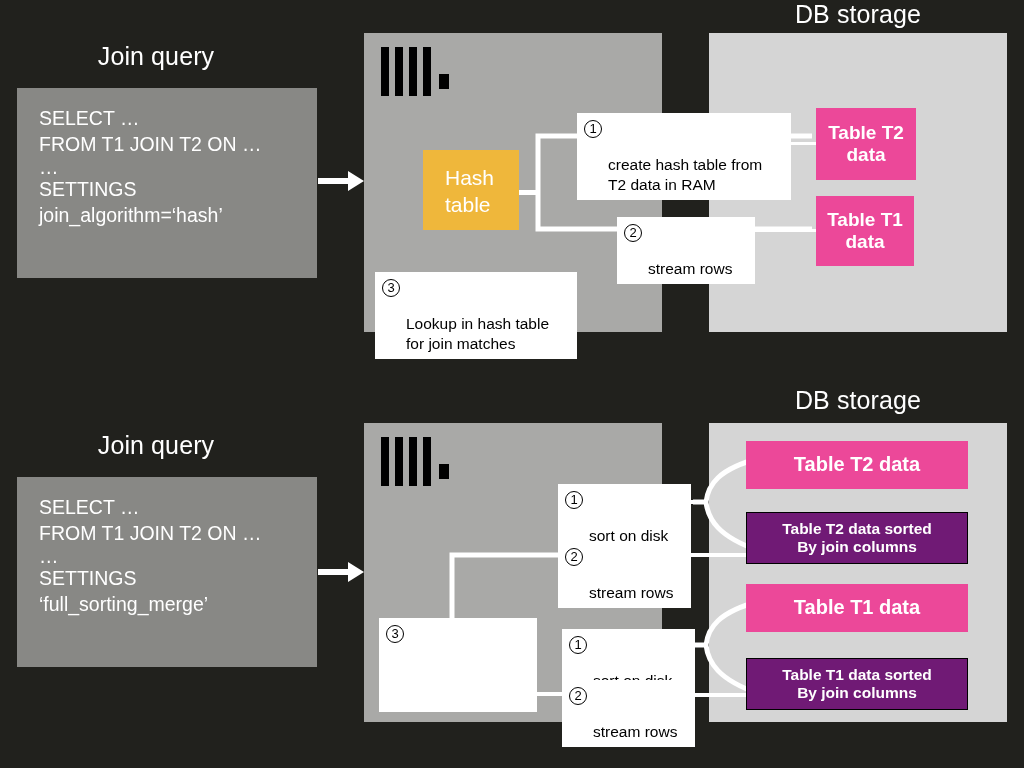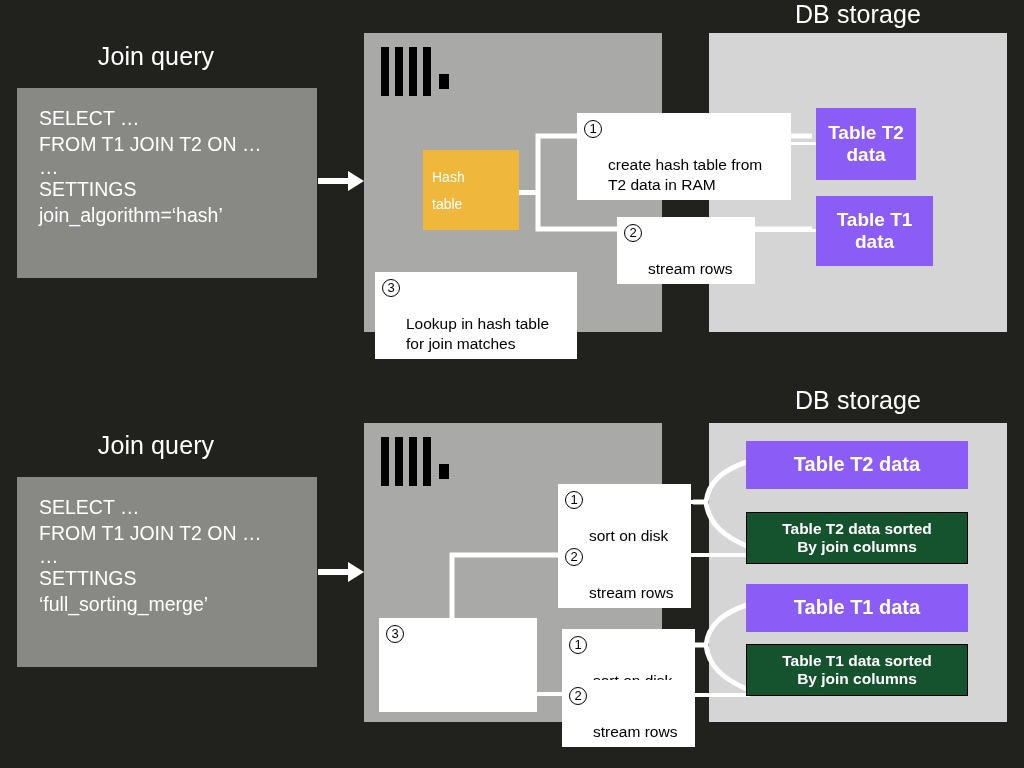--- a/index.html
+++ b/index.html
@@ -40,39 +40,39 @@
   .server-panel{background:#a9a9a7;}
   .ch-logo{position:absolute;}
   .ch-bar{position:absolute;background:#000000;width:8px;}
   .ch-dot{position:absolute;background:#000000;width:10px;height:15px;}
 
   
   .db-panel{background:#d5d5d5;}
 
   
   .tbl-box{
-    background:#8b5cf6;
+    background:#ec4899;
     color:#ffffff;
     display:flex;align-items:center;justify-content:center;
     text-align:center;
     font-weight:bold;
     line-height:1.18;
   }
   .tbl-box.sorted{
-    background:#14532d;
+    background:#701a75;
     border:1.5px solid #000;
   }
 
   
   .hash-box{
     background:#efb73b;
     color:#ffffff;
-    font-size:14px;
+    font-size:21px;
     line-height:27px;
-    padding:14px 0 0 9px;
+    padding:14px 0 0 22px;
   }
 
   
   .callout{
     background:#ffffff;
     color:#000000;
     font-size:15.5px;
     line-height:20px;
     padding:5px 8px 5px 7px;
     display:flex;
@@ -153,21 +153,21 @@
     <span class="num">3</span>
     <span class="txt">Lookup in hash table
 for join matches</span>
   </div>
 
   <div class="abs wline" style="left:789px;top:142px;width:28px;height:3px;"></div>
   <div class="abs wline" style="left:754px;top:229px;width:63px;height:3px;"></div>
 
   <div class="abs tbl-box" style="left:816px;top:108px;width:100px;height:72px;font-size:19px;white-space:pre-line;">Table T2
 data</div>
-  <div class="abs tbl-box" style="left:816px;top:196px;width:117px;height:70px;font-size:19px;white-space:pre-line;">Table T1
+  <div class="abs tbl-box" style="left:816px;top:196px;width:98px;height:70px;font-size:19px;white-space:pre-line;">Table T1
 data</div>
 
   <div class="abs heading" style="left:36px;top:431px;width:240px;">Join query</div>
   <div class="abs heading" style="left:709px;top:386px;width:298px;">DB storage</div>
 
   <div class="abs query-box" style="left:17px;top:477px;width:300px;height:190px;">
     <div class="query-line">SELECT …</div>
     <div class="query-line"><span>FROM </span><span class="kw-orange">T1 JOIN T2</span><span> ON …</span></div>
     <div class="q-dots">…</div>
     <div class="query-line">SETTINGS</div>
@@ -227,16 +227,16 @@
   </div>
 
   <div class="abs callout" style="left:379px;top:618px;width:158px;height:94px;">
     <span class="num">3</span>
   </div>
 
   <div class="abs tbl-box" style="left:746px;top:441px;width:222px;height:48px;font-size:20px;">Table T2 data</div>
   <div class="abs tbl-box sorted" style="left:746px;top:512px;width:222px;height:52px;font-size:15.5px;white-space:pre-line;">Table T2 data sorted
 By join columns</div>
   <div class="abs tbl-box" style="left:746px;top:584px;width:222px;height:48px;font-size:20px;">Table T1 data</div>
-  <div class="abs tbl-box sorted" style="left:746px;top:644px;width:222px;height:52px;font-size:15.5px;white-space:pre-line;">Table T1 data sorted
+  <div class="abs tbl-box sorted" style="left:746px;top:658px;width:222px;height:52px;font-size:15.5px;white-space:pre-line;">Table T1 data sorted
 By join columns</div>
 
 </div>
 
 </body></html>

